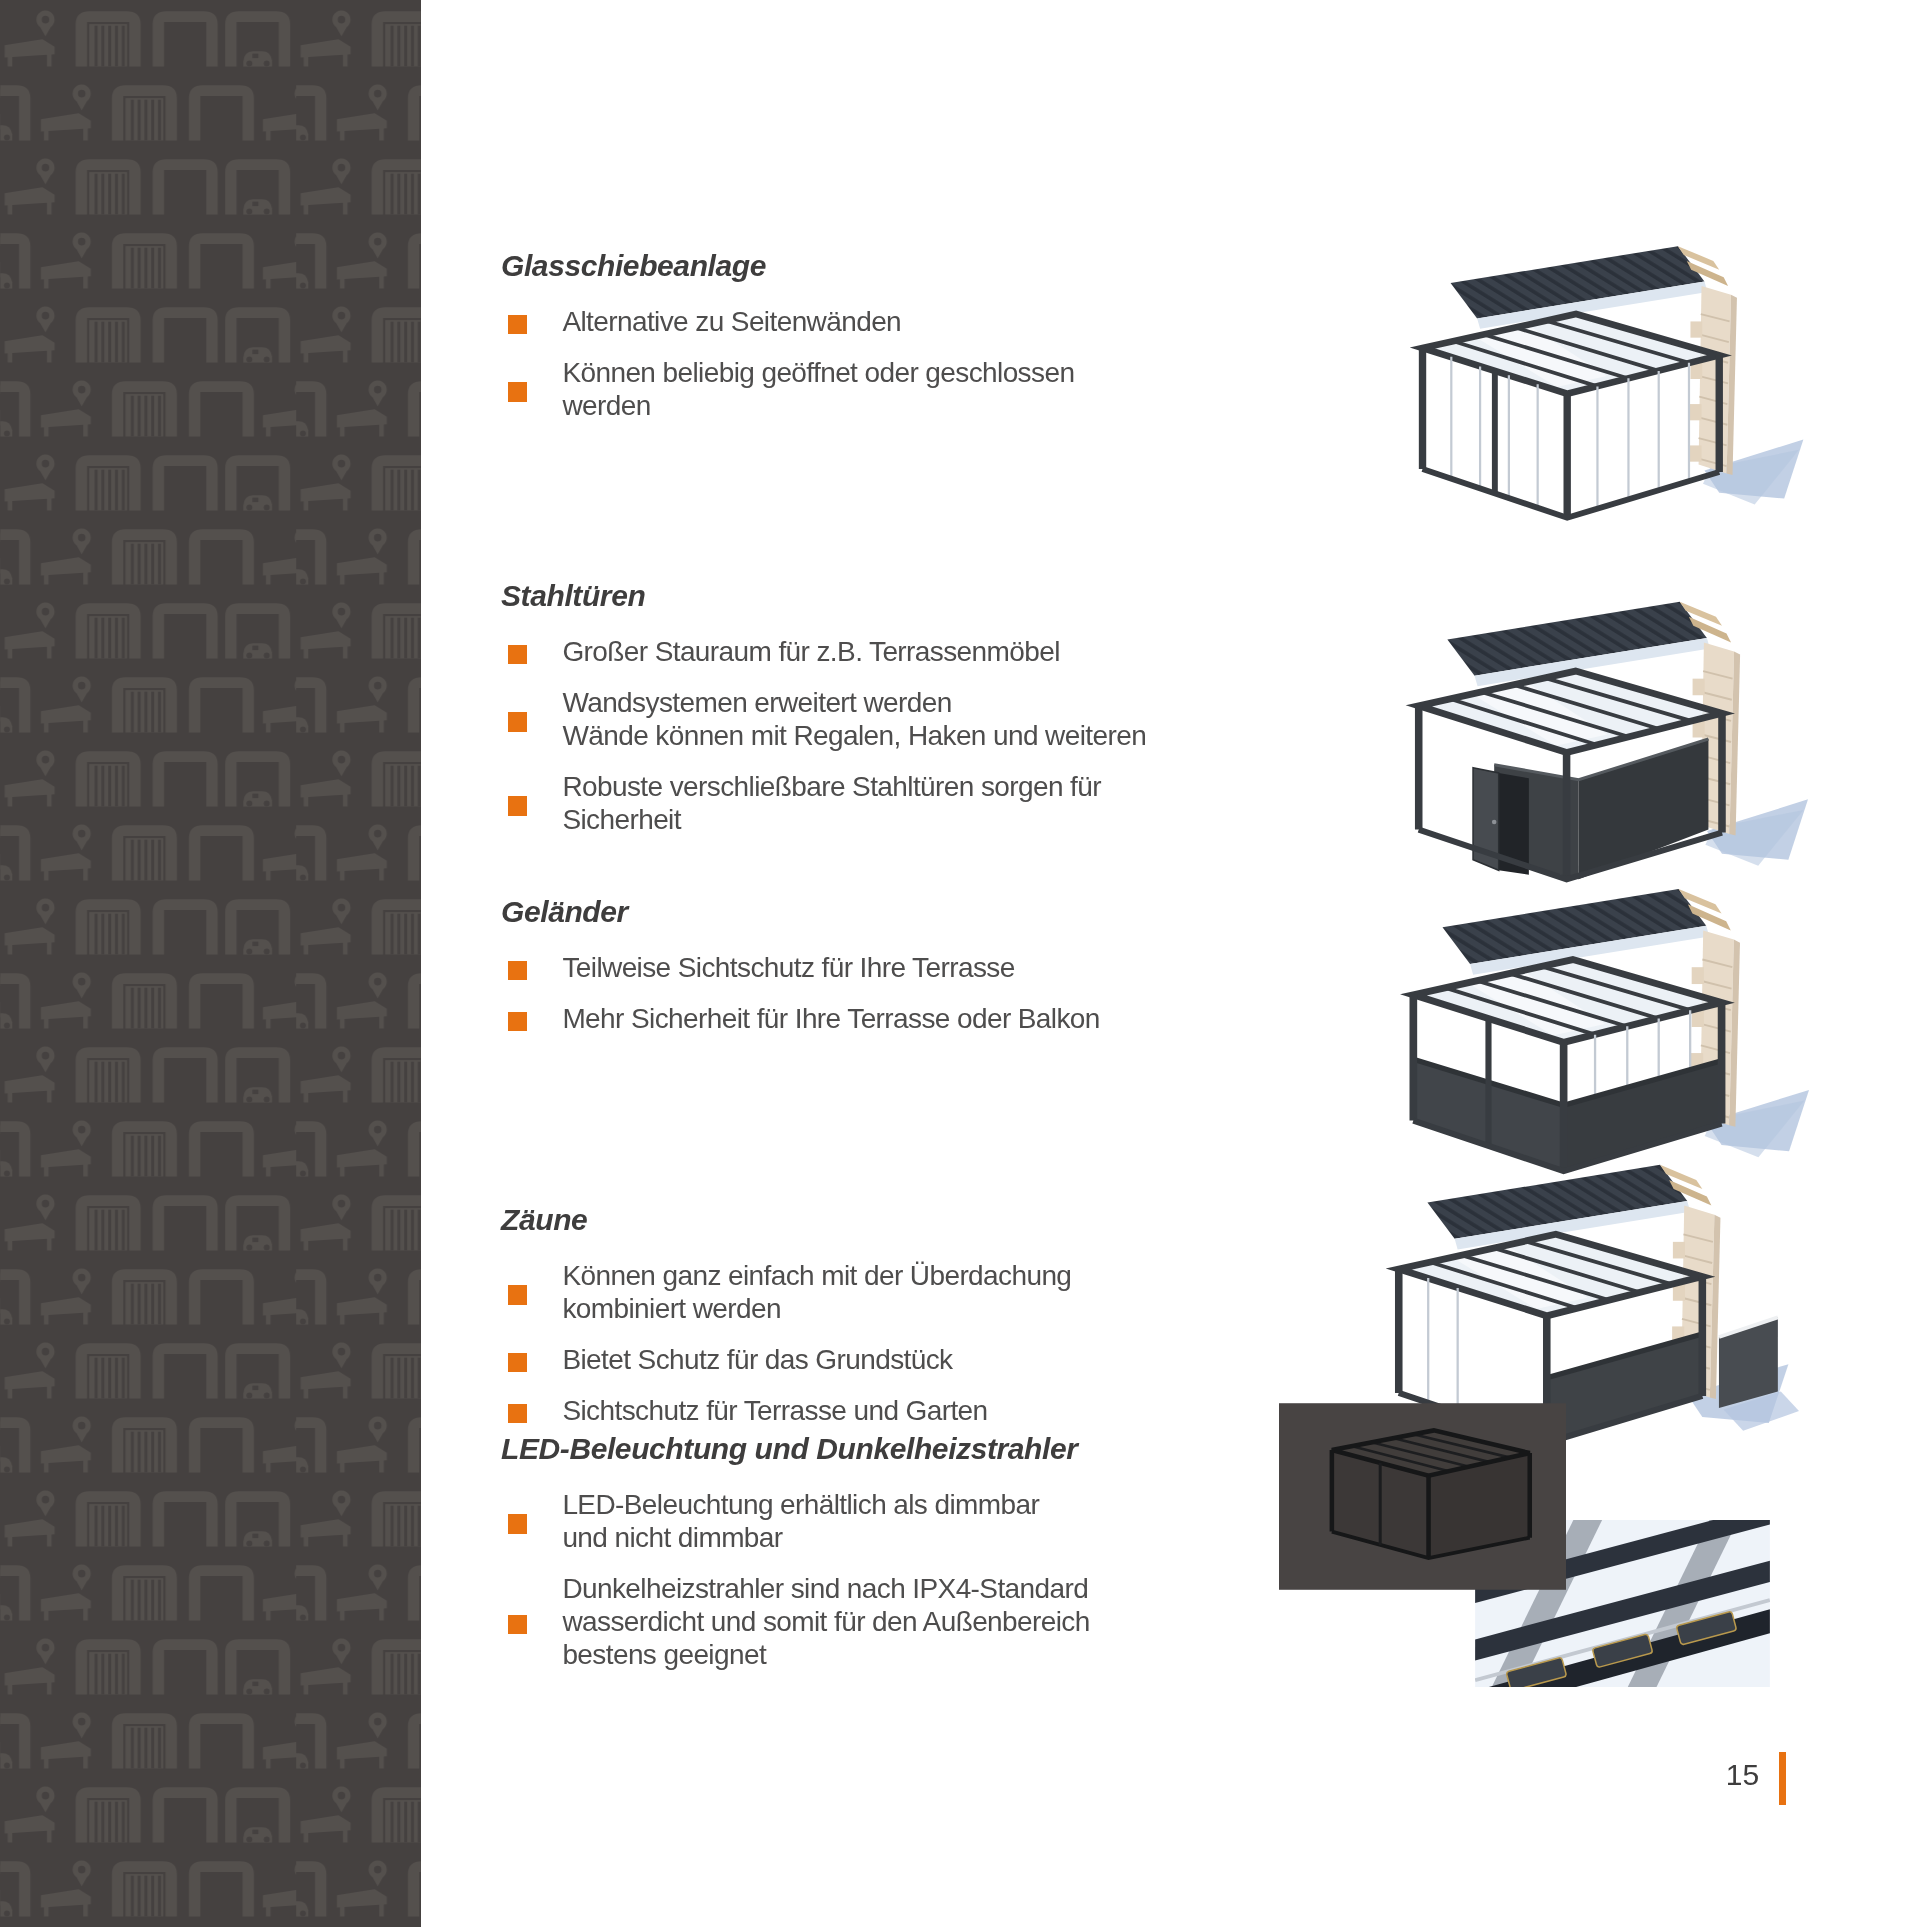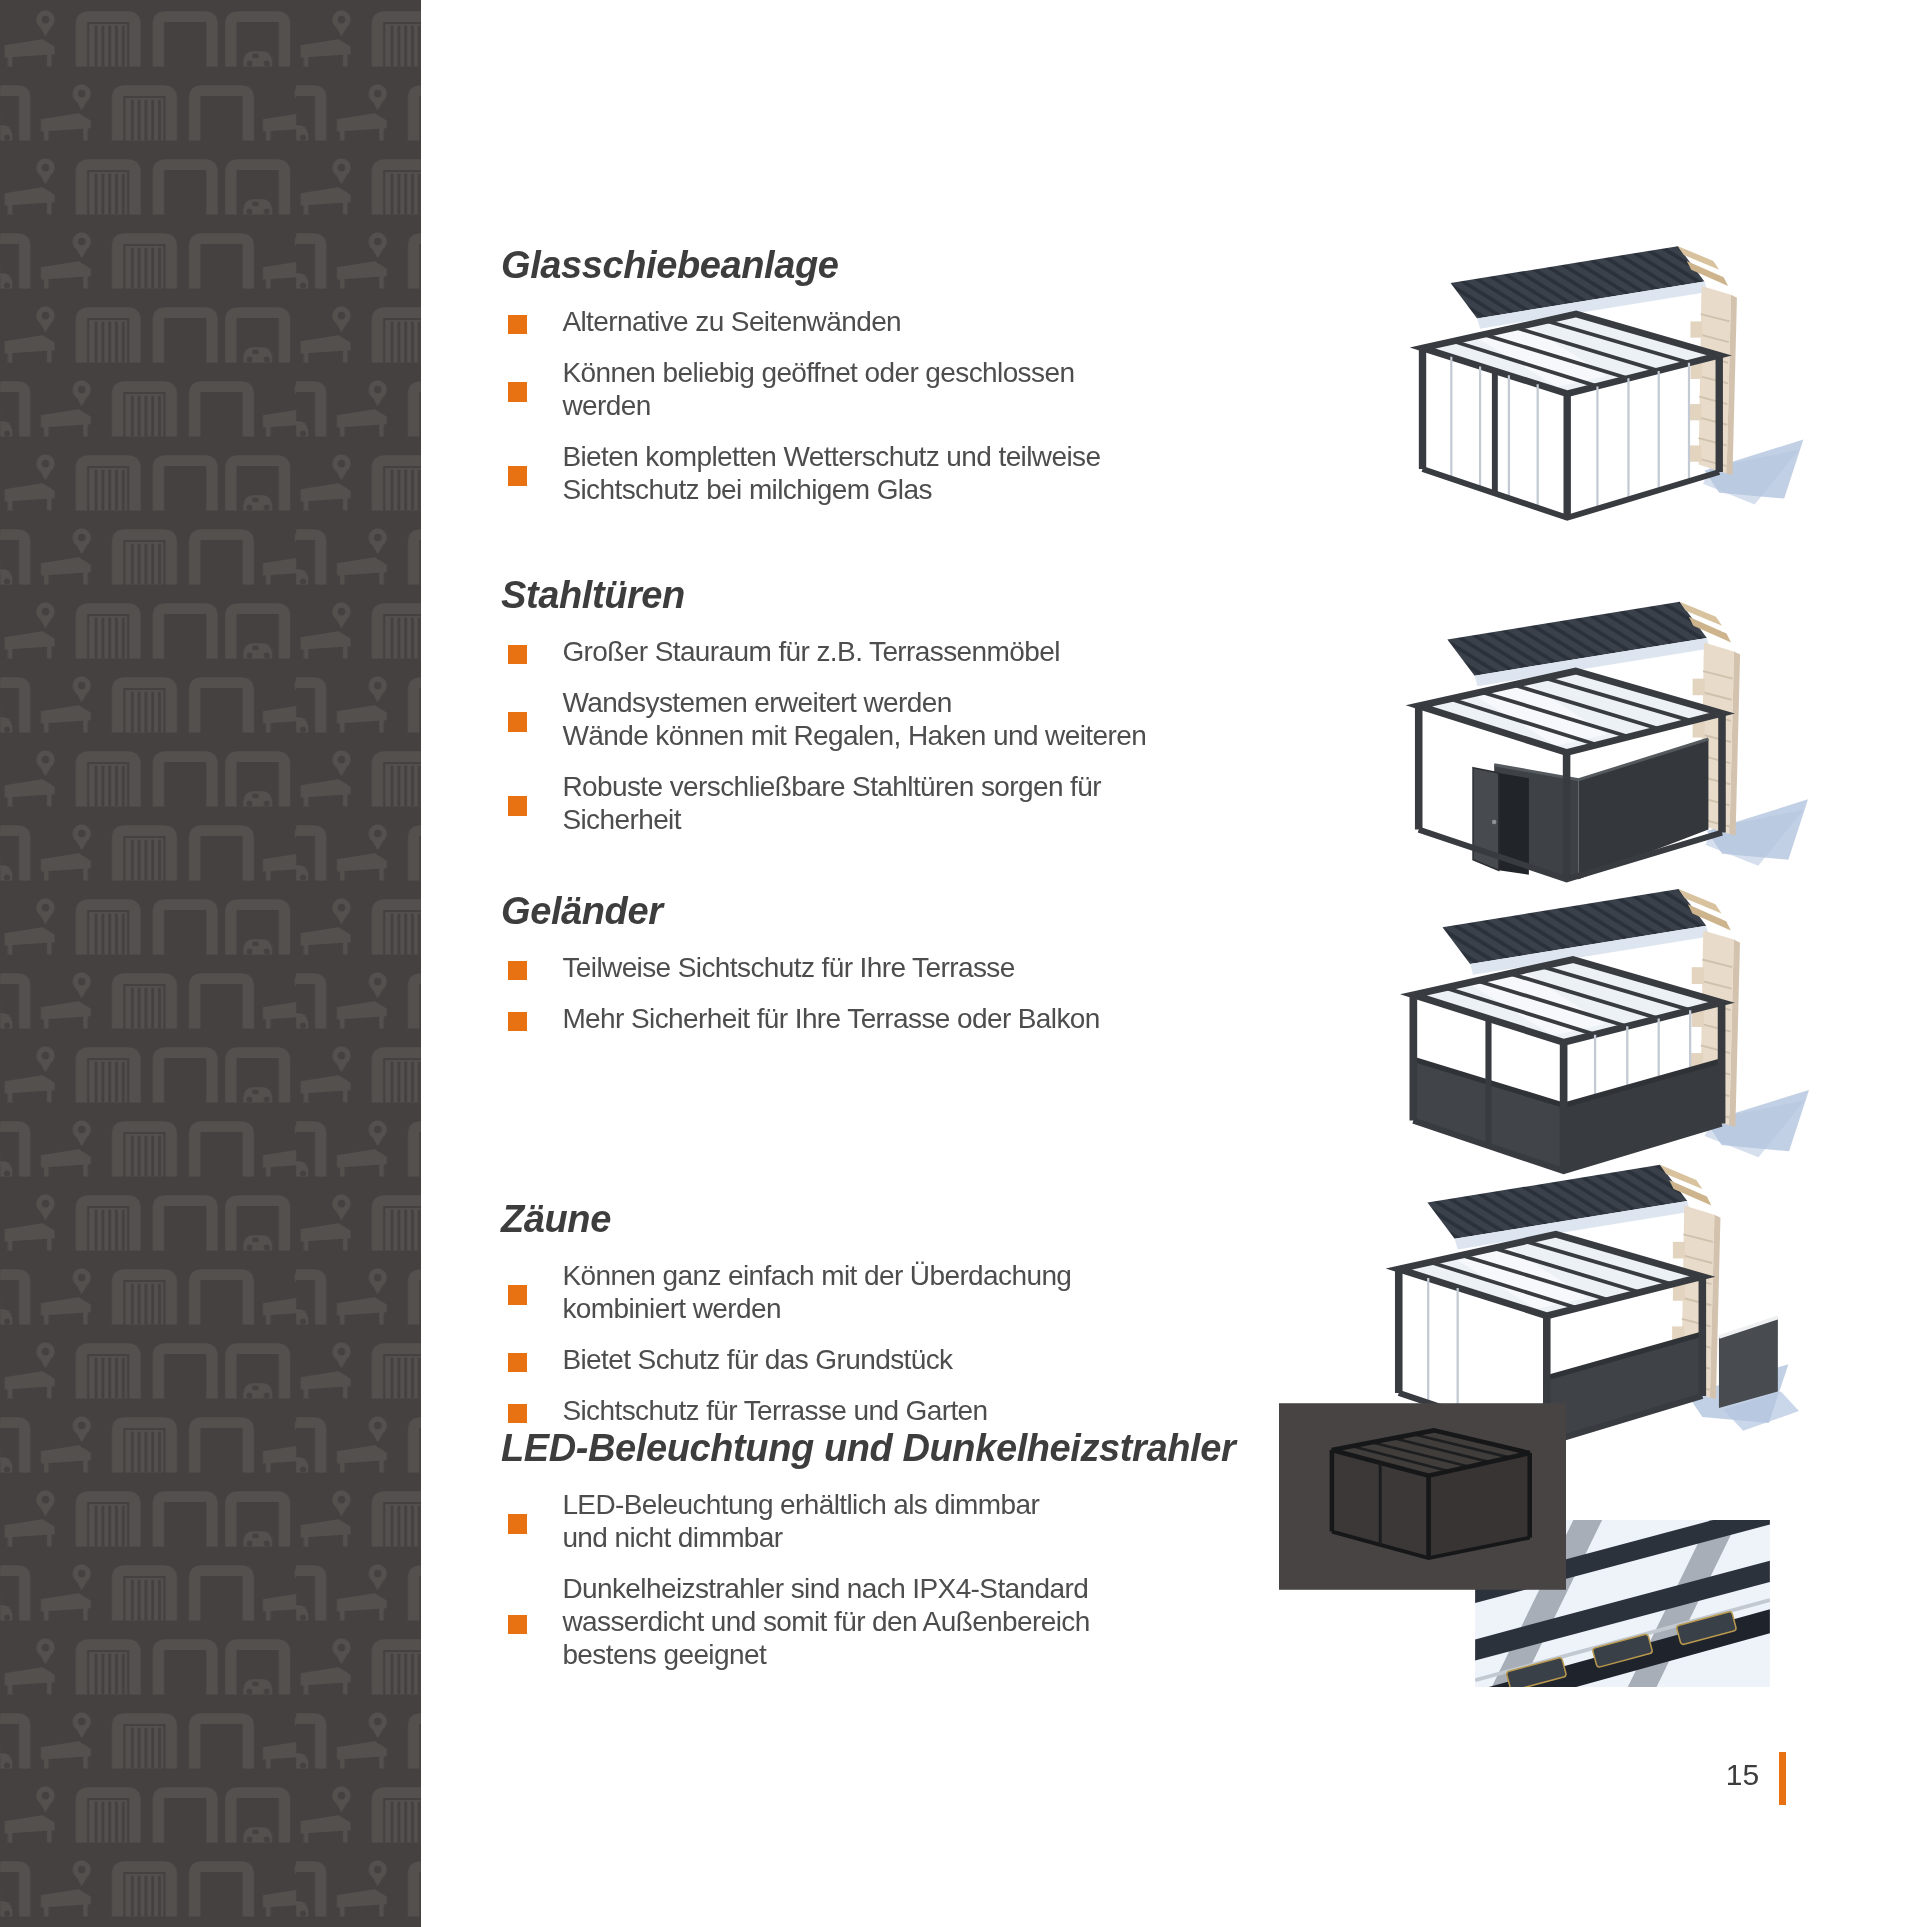--- a/index.html
+++ b/index.html
@@ -10,21 +10,21 @@
     overflow:hidden;
     font-family:"Liberation Sans", sans-serif;
     color:#4e4d4d;
   }
   
   .sidebar{position:absolute;left:0;top:0;width:421px;height:1927px;background:#454140;}
   .sidebar svg{display:block;width:421px;height:1927px;}
   
   .section{position:absolute;left:501px;width:801px;}
   .section-heading{
-    font-size:38px;line-height:39px;font-weight:bold;font-style:italic;
+    font-size:30px;line-height:39px;font-weight:bold;font-style:italic;
     color:#3e3d3d;letter-spacing:-0.4px;margin:0 0 19.6px 0;white-space:nowrap;
   }
   .bullet-item{display:flex;align-items:center;margin-bottom:18px;}
   .bullet-sq{
     flex:0 0 auto;width:19.6px;height:19.6px;margin:6.8px 0 0 6.8px;background:#e87211;
   }
   .bullet-text{margin-left:35px;font-size:28px;line-height:33px;letter-spacing:-0.6px;color:#4e4d4d;}
   .bullet-line{white-space:nowrap;}
   
   .fig{position:absolute;}
@@ -103,27 +103,20 @@
           <div class="bullet-line">Alternative zu Seitenwänden</div>
         </div>
     </div>
     <div class="bullet-item">
       <span class="bullet-sq"></span>
       <div class="bullet-text">
         <div class="bullet-line">Können beliebig geöffnet oder geschlossen</div>
         <div class="bullet-line">werden</div>
       </div>
     </div>
-    <div class="bullet-item">
-      <span class="bullet-sq"></span>
-      <div class="bullet-text">
-        <div class="bullet-line">Bieten kompletten Wetterschutz und teilweise</div>
-        <div class="bullet-line">Sichtschutz bei milchigem Glas</div>
-      </div>
-    </div>
   </div>
 
   <div class="section" style="top:576px">
     <h2 class="section-heading">Stahltüren</h2>
     <div class="bullet-item">
       <span class="bullet-sq"></span>
       <div class="bullet-text">
           <div class="bullet-line">Großer Stauraum für z.B. Terrassenmöbel</div>
         </div>
     </div>

